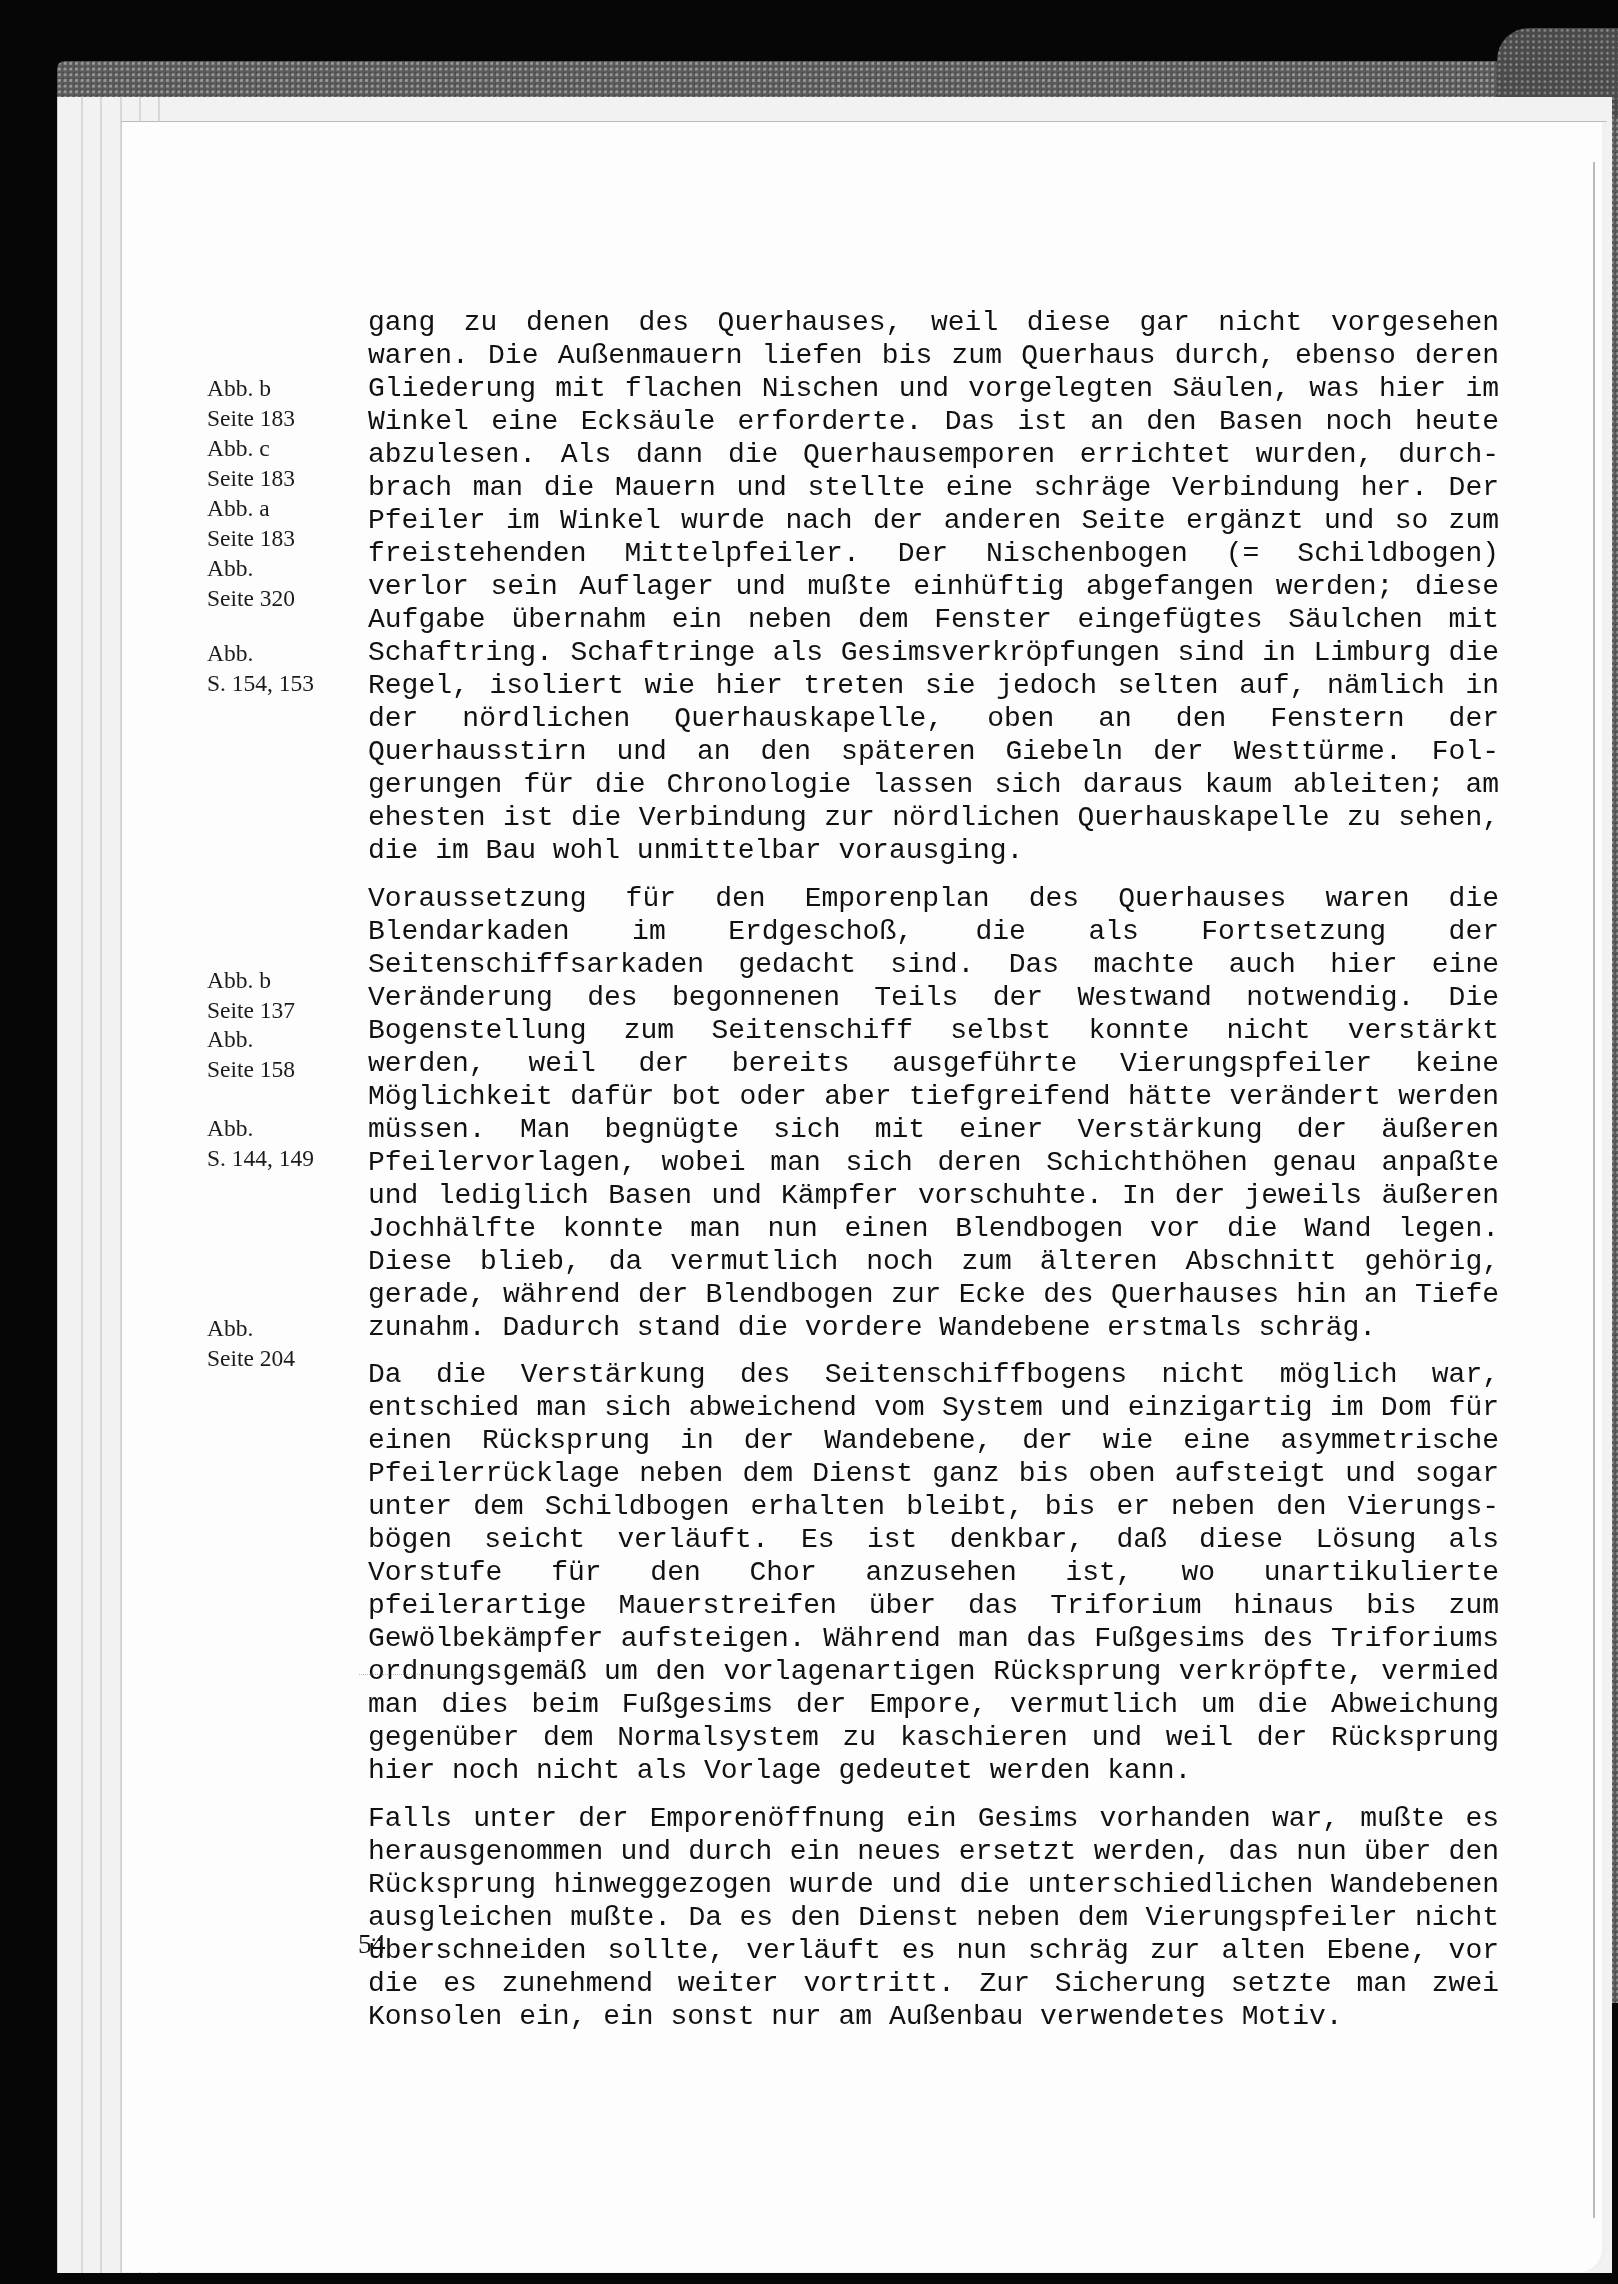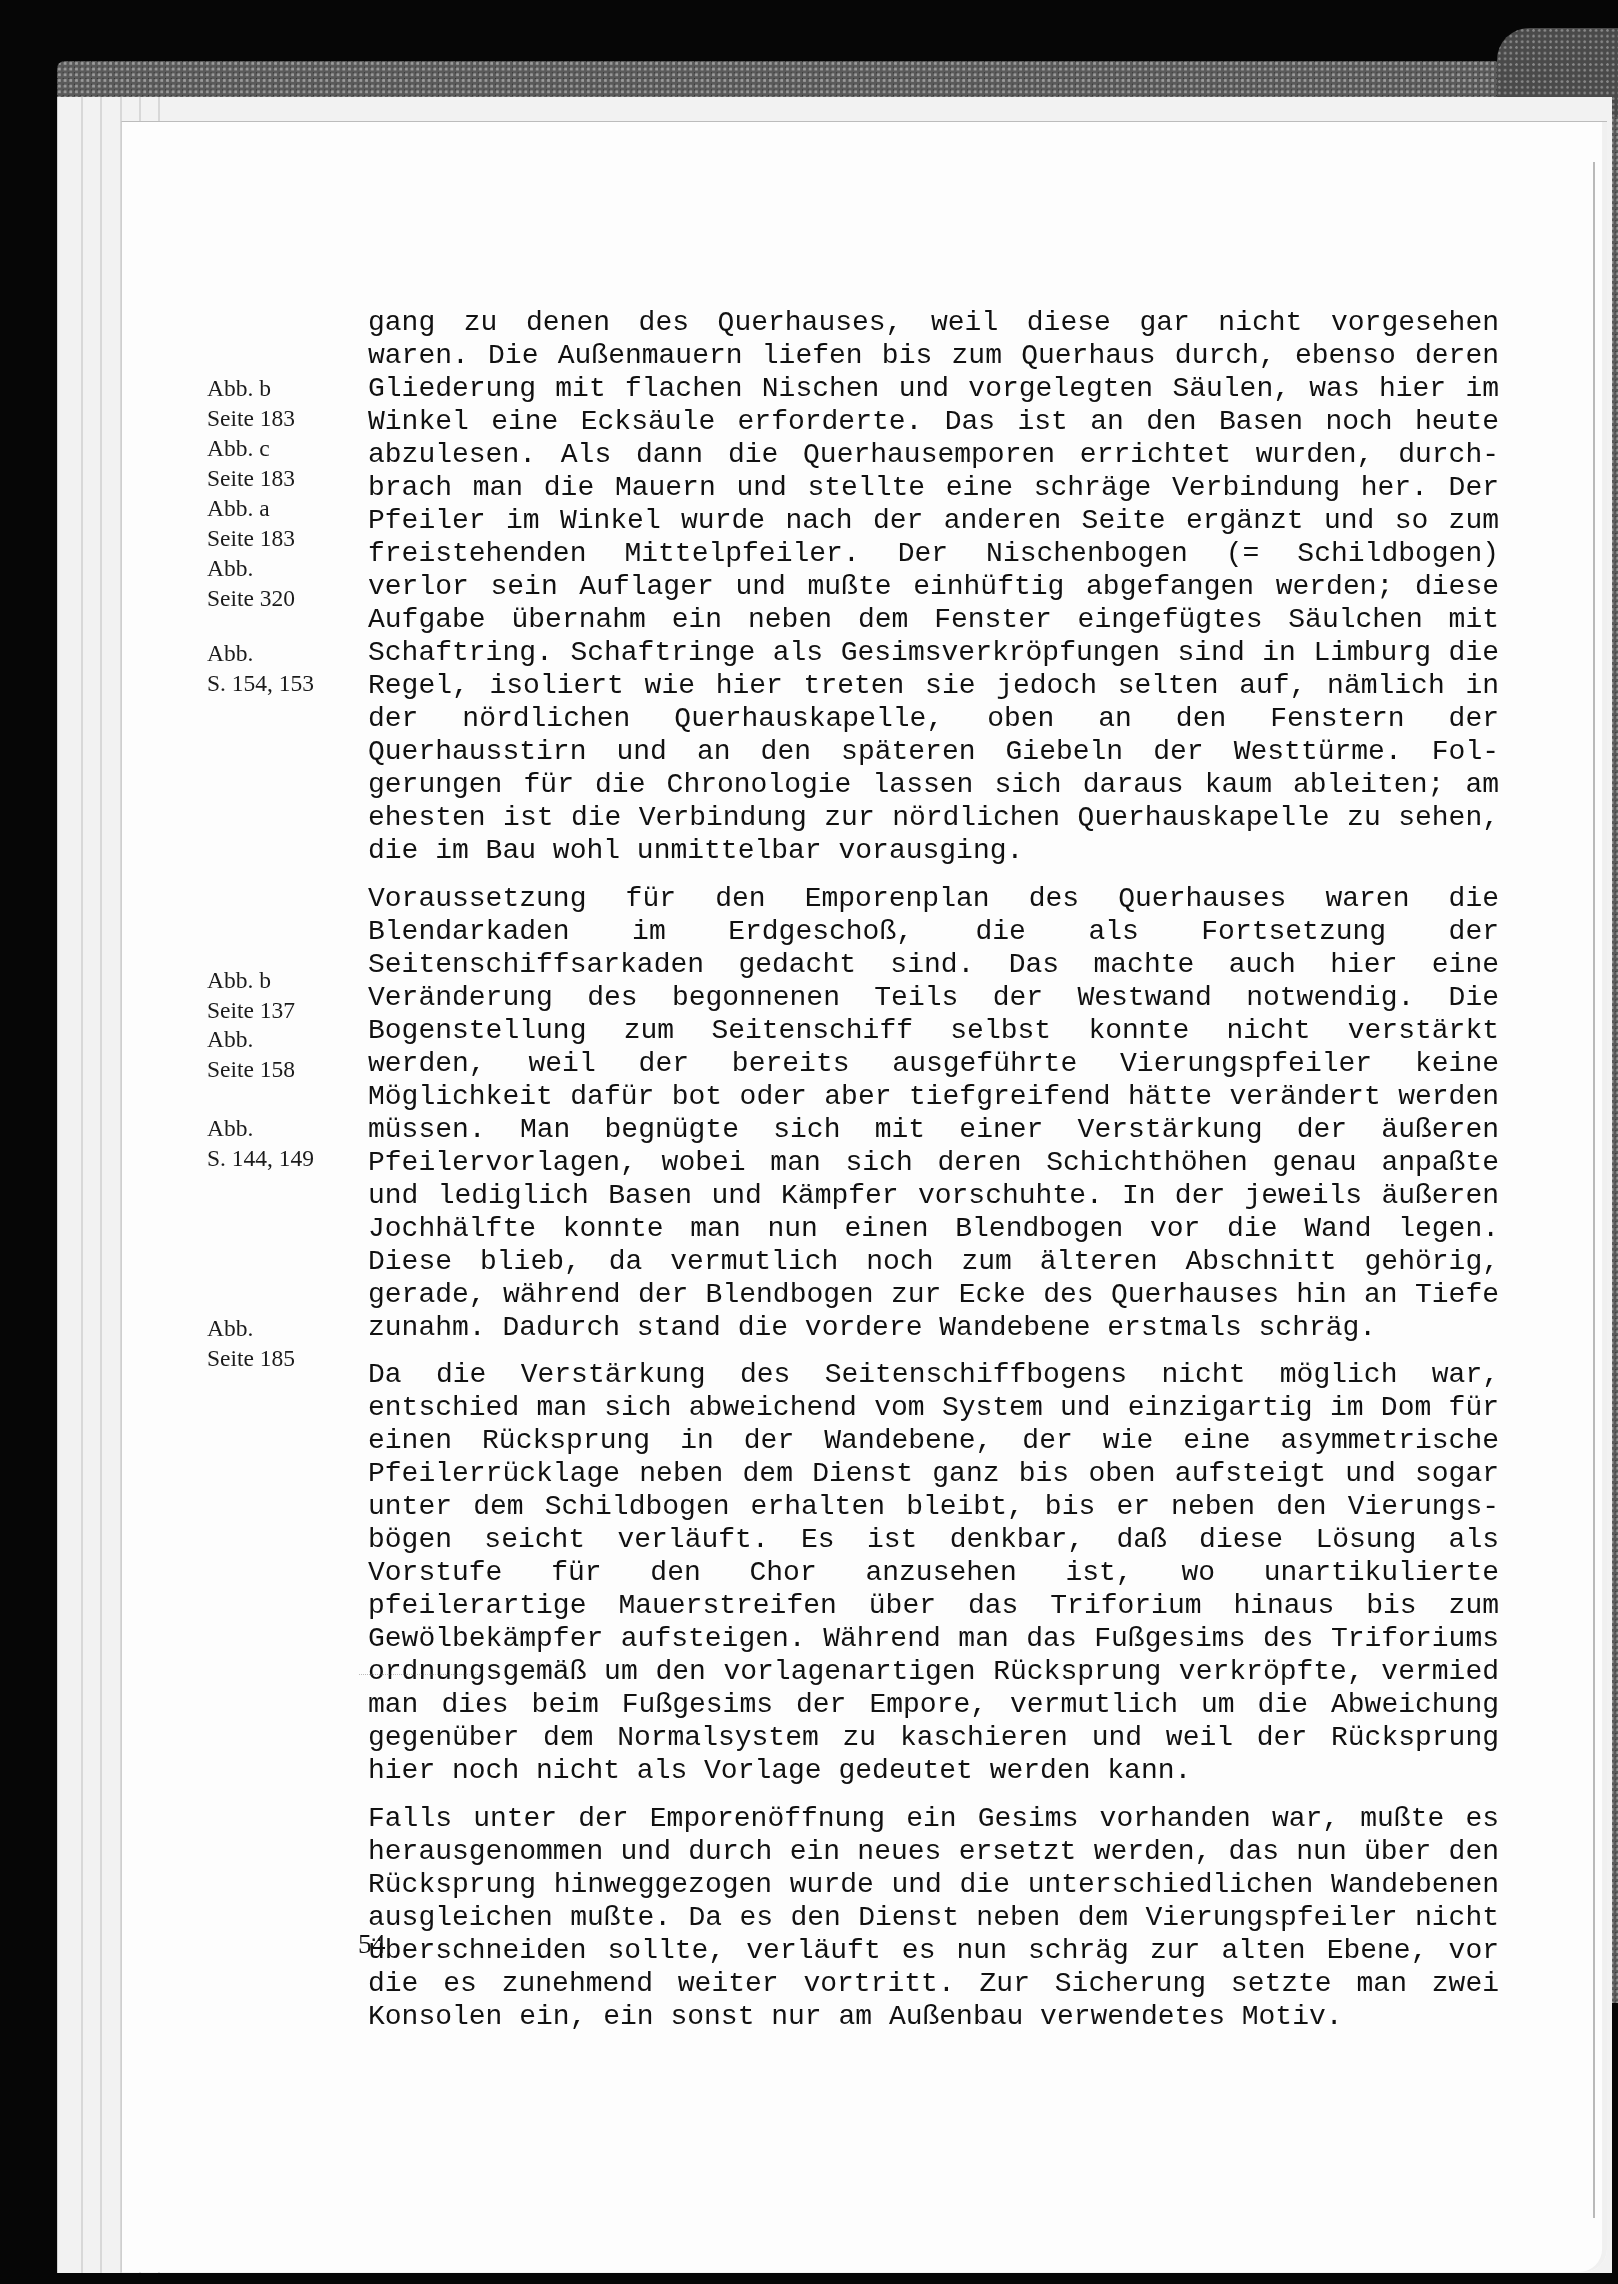--- a/index.html
+++ b/index.html
@@ -91,21 +91,21 @@
   <span class="note" style="top:584px">Seite 320</span>
   <span class="note" style="top:639px">Abb.</span>
   <span class="note" style="top:669px">S. 154, 153</span>
   <span class="note" style="top:966px">Abb. b</span>
   <span class="note" style="top:996px">Seite 137</span>
   <span class="note" style="top:1025px">Abb.</span>
   <span class="note" style="top:1055px">Seite 158</span>
   <span class="note" style="top:1114px">Abb.</span>
   <span class="note" style="top:1144px">S. 144, 149</span>
   <span class="note" style="top:1314px">Abb.</span>
-  <span class="note" style="top:1344px">Seite 185</span>
+  <span class="note" style="top:1344px">Seite 204</span>
 </div>
 
 <div class="body-text">
   <p>gang zu denen des Querhauses, weil diese gar nicht vorgesehen waren. Die Außen­mauern liefen bis zum Querhaus durch, ebenso deren Gliederung mit flachen Nischen und vorgelegten Säulen, was hier im Winkel eine Ecksäule erforderte. Das ist an den Basen noch heute abzulesen. Als dann die Querhausemporen errichtet wurden, durch­brach man die Mauern und stellte eine schräge Verbindung her. Der Pfeiler im Winkel wurde nach der anderen Seite ergänzt und so zum freistehenden Mittelpfeiler. Der Ni­schenbogen (= Schildbogen) verlor sein Auflager und mußte einhüftig abgefangen werden; diese Aufgabe übernahm ein neben dem Fenster eingefügtes Säulchen mit Schaftring. Schaftringe als Gesimsverkröpfungen sind in Limburg die Regel, isoliert wie hier treten sie jedoch selten auf, nämlich in der nördlichen Querhauskapelle, oben an den Fenstern der Querhausstirn und an den späteren Giebeln der Westtürme. Fol­gerungen für die Chronologie lassen sich daraus kaum ableiten; am ehesten ist die Verbindung zur nördlichen Querhauskapelle zu sehen, die im Bau wohl unmittelbar vorausging.</p>
   <p>Voraussetzung für den Emporenplan des Querhauses waren die Blendarkaden im Erd­geschoß, die als Fortsetzung der Seitenschiffsarkaden gedacht sind. Das machte auch hier eine Veränderung des begonnenen Teils der Westwand notwendig. Die Bogenstel­lung zum Seitenschiff selbst konnte nicht verstärkt werden, weil der bereits ausge­führte Vierungspfeiler keine Möglichkeit dafür bot oder aber tiefgreifend hätte verän­dert werden müssen. Man begnügte sich mit einer Verstärkung der äußeren Pfeilervor­lagen, wobei man sich deren Schichthöhen genau anpaßte und lediglich Basen und Kämpfer vorschuhte. In der jeweils äußeren Jochhälfte konnte man nun einen Blend­bogen vor die Wand legen. Diese blieb, da vermutlich noch zum älteren Abschnitt ge­hörig, gerade, während der Blendbogen zur Ecke des Querhauses hin an Tiefe zu­nahm. Dadurch stand die vordere Wandebene erstmals schräg.</p>
   <p>Da die Verstärkung des Seitenschiffbogens nicht möglich war, entschied man sich ab­weichend vom System und einzigartig im Dom für einen Rücksprung in der Wand­ebene, der wie eine asymmetrische Pfeilerrücklage neben dem Dienst ganz bis oben aufsteigt und sogar unter dem Schildbogen erhalten bleibt, bis er neben den Vierungs­bögen seicht verläuft. Es ist denkbar, daß diese Lösung als Vorstufe für den Chor an­zusehen ist, wo unartikulierte pfeilerartige Mauerstreifen über das Triforium hinaus bis zum Gewölbekämpfer aufsteigen. Während man das Fußgesims des Triforiums ordnungsgemäß um den vorlagenartigen Rücksprung verkröpfte, vermied man dies beim Fußgesims der Empore, vermutlich um die Abweichung gegenüber dem Normal­system zu kaschieren und weil der Rücksprung hier noch nicht als Vorlage gedeutet werden kann.</p>
   <p>Falls unter der Emporenöffnung ein Gesims vorhanden war, mußte es herausgenom­men und durch ein neues ersetzt werden, das nun über den Rücksprung hinweggezo­gen wurde und die unterschiedlichen Wandebenen ausgleichen mußte. Da es den Dienst neben dem Vierungspfeiler nicht überschneiden sollte, verläuft es nun schräg zur alten Ebene, vor die es zunehmend weiter vortritt. Zur Sicherung setzte man zwei Konsolen ein, ein sonst nur am Außenbau verwendetes Motiv.</p>
 </div>
 
 <div class="smudge"></div>

